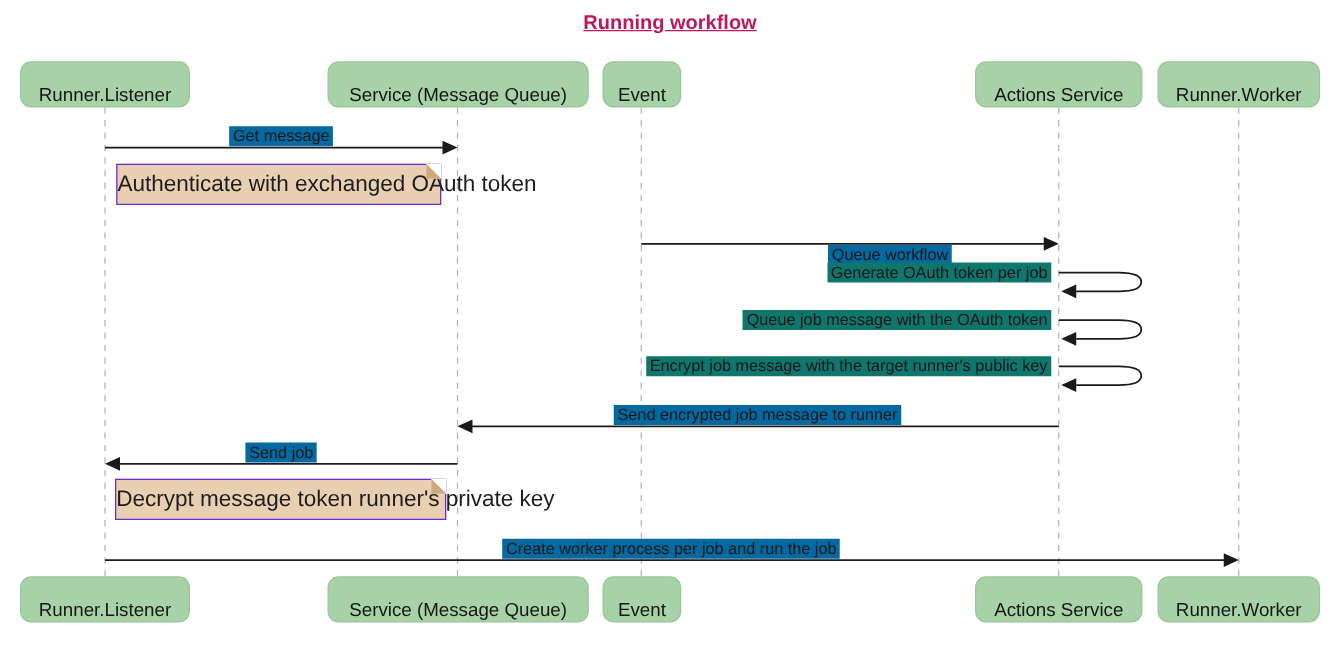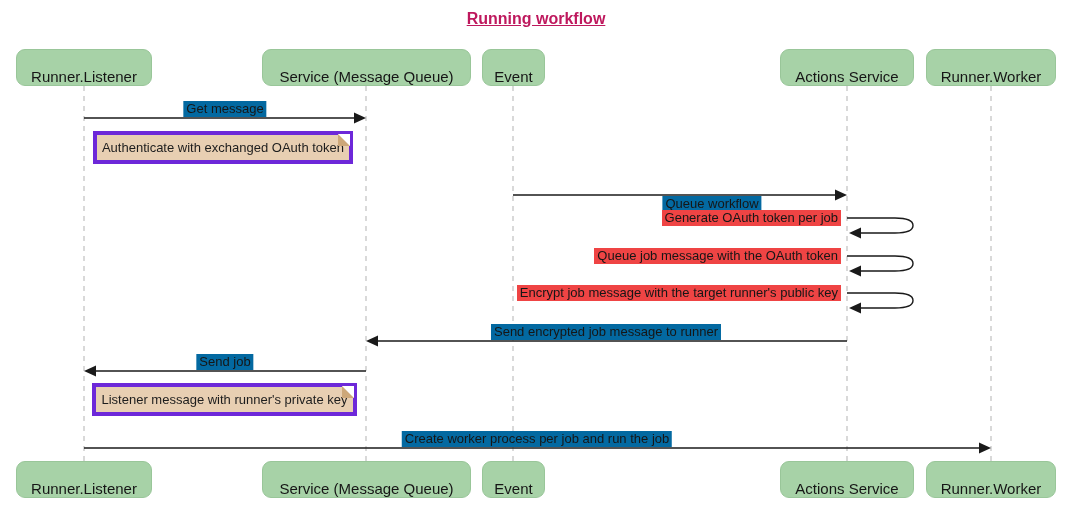--- a/index.html
+++ b/index.html
@@ -18,28 +18,28 @@
     display:flex;align-items:flex-end;justify-content:center;
     font-size:15px;color:#161616;white-space:nowrap;
   }
   .msg-label{
     position:absolute;z-index:2;height:16px;line-height:16px;
     font-size:13px;color:#161616;white-space:nowrap;background:#0369a1;
     padding:0 3px;transform:translateX(-50%);
   }
   .loop-label{
     position:absolute;z-index:2;height:16px;line-height:16px;
-    font-size:13px;color:#161616;white-space:nowrap;background:#ef4444;
+    font-size:13px;color:#161616;white-space:nowrap;background:#0f766e;
     padding:0 3px;text-align:right;
   }
   .note{
     position:absolute;z-index:3;box-sizing:border-box;
-    background:#e8cfb2;border:4px solid #6d28d9;
-    display:flex;align-items:center;justify-content:center;
-    font-size:13px;color:#1d1d1d;white-space:nowrap;
+    background:#e8cfb2;border:1px solid #6d28d9;
+    display:flex;align-items:center;
+    font-size:18px;color:#1d1d1d;white-space:nowrap;
   }
   .fold{
     position:absolute;top:-1px;right:-1px;width:0;height:0;
     border-top:12px solid #ffffff;border-left:12px solid #cda87a;
   }
 </style>
 </head>
 <body>
 
 <div class="canvas">
@@ -132,16 +132,16 @@
   <div class="msg-label" style="left:606px;top:324px;">Send encrypted job message to runner</div>
   <div class="msg-label" style="left:225px;top:354px;">Send job</div>
   <div class="msg-label" style="left:537px;top:431px;">Create worker process per job and run the job</div>
 
   <div class="note" style="left:93px;top:131px;width:260px;height:33px;">
     <span class="fold"></span>
     <span>Authenticate with exchanged OAuth token</span>
   </div>
   <div class="note" style="left:92px;top:383px;width:265px;height:33px;">
     <span class="fold"></span>
-    <span>Listener message with runner's private key</span>
+    <span>Decrypt message token runner's private key</span>
   </div>
 
 </div>
 
 </body></html>

